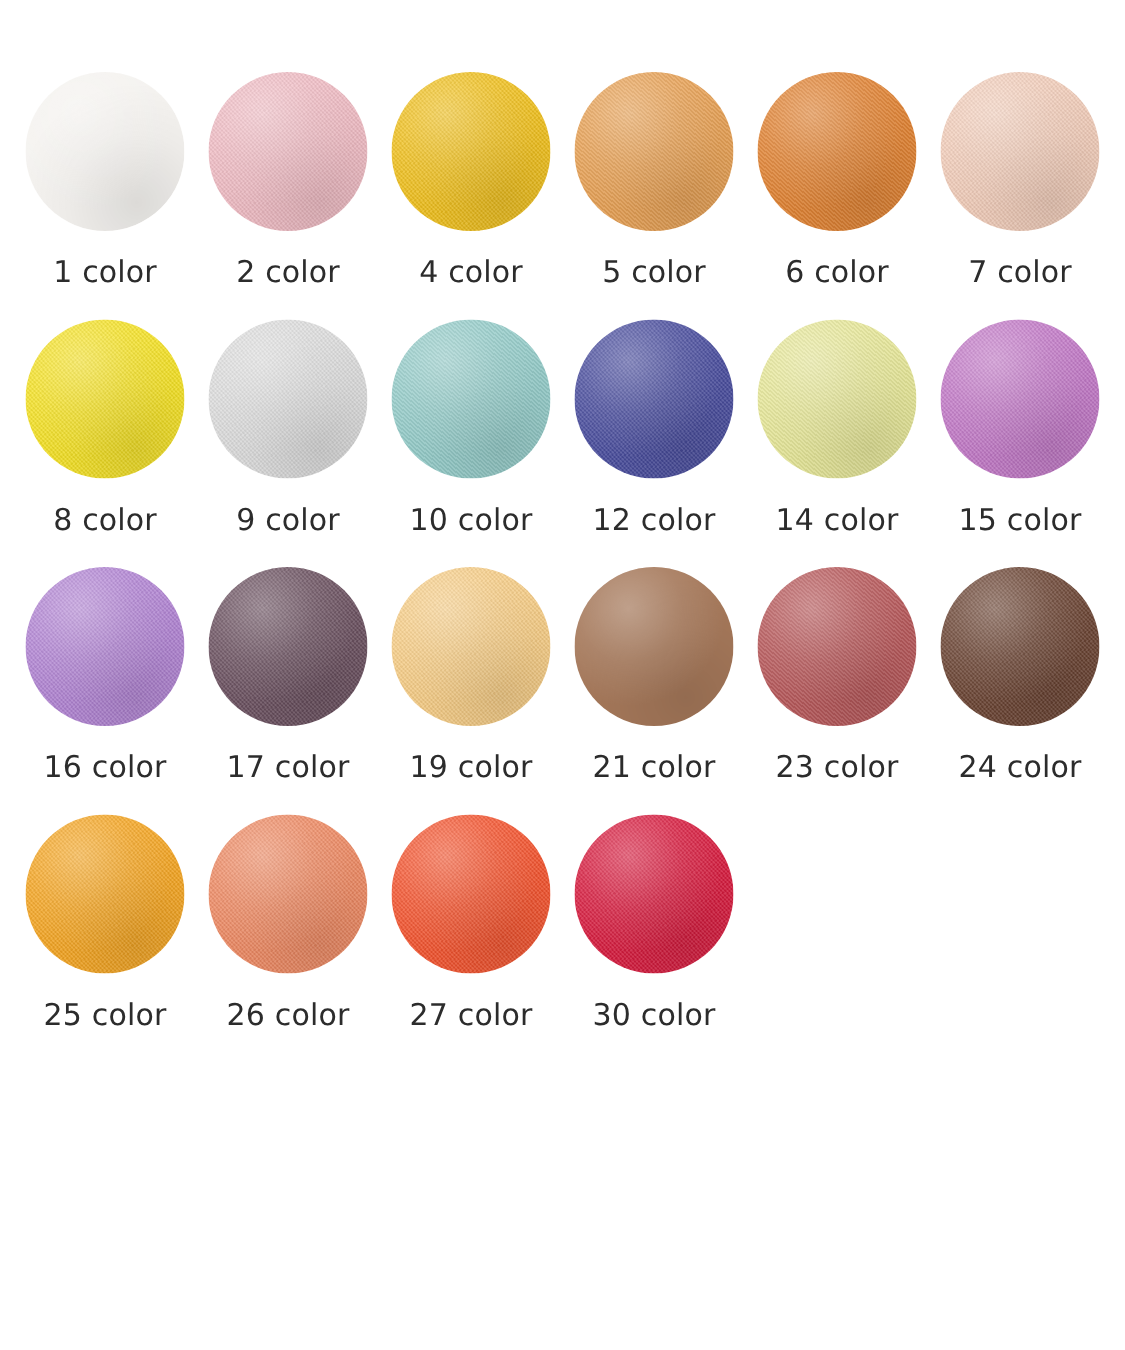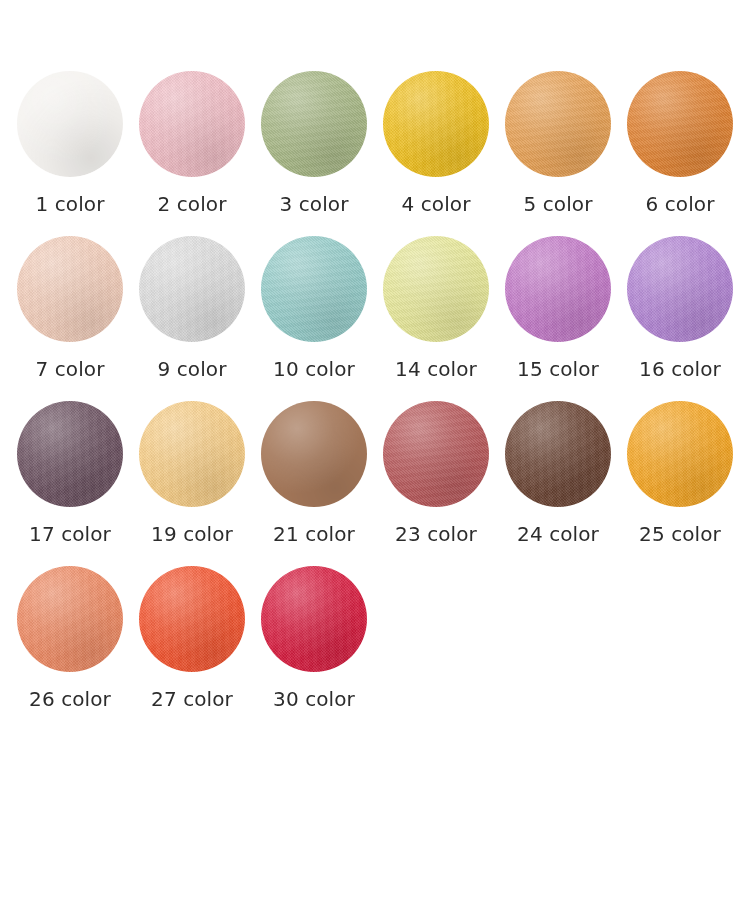--- a/index.html
+++ b/index.html
@@ -12,21 +12,21 @@
     width: 750px;
     height: 900px;
     font-family: "DejaVu Sans", "Liberation Sans", sans-serif;
     overflow: hidden;
   }
 
   #swatch-board {
     width: 750px;
     height: 900px;
     box-sizing: border-box;
-    padding: 71px 9px 46px 9px;
+    padding: 48px 9px 46px 9px;
     display: grid;
     grid-template-columns: repeat(6, 122px);
     grid-template-rows: repeat(5, 165px);
     justify-content: center;
     align-content: start;
   }
 
   .swatch-cell {
     width: 122px;
     height: 165px;
@@ -126,48 +126,52 @@
 <div id="swatch-board">
     <div class="swatch-cell">
       <div class="swatch-disc finish-sparkle" style="background-color: rgb(245, 243, 240);"></div>
       <div class="swatch-label">1 color</div>
     </div>
     <div class="swatch-cell">
       <div class="swatch-disc finish-matte" style="background-color: rgb(240, 188, 196);"></div>
       <div class="swatch-label">2 color</div>
     </div>
     <div class="swatch-cell">
-      <div class="swatch-disc finish-shimmer" style="background-color: rgb(168, 184, 135);"></div>
-      <div class="swatch-label">3 color</div>
-    </div>
-    <div class="swatch-cell">
       <div class="swatch-disc finish-matte" style="background-color: rgb(240, 192, 30);"></div>
       <div class="swatch-label">4 color</div>
     </div>
     <div class="swatch-cell">
       <div class="swatch-disc finish-shimmer" style="background-color: rgb(231, 162, 87);"></div>
       <div class="swatch-label">5 color</div>
     </div>
     <div class="swatch-cell">
       <div class="swatch-disc finish-shimmer" style="background-color: rgb(224, 132, 54);"></div>
       <div class="swatch-label">6 color</div>
     </div>
     <div class="swatch-cell">
       <div class="swatch-disc finish-matte" style="background-color: rgb(242, 205, 186);"></div>
       <div class="swatch-label">7 color</div>
     </div>
     <div class="swatch-cell">
+      <div class="swatch-disc finish-matte" style="background-color: rgb(245, 226, 38);"></div>
+      <div class="swatch-label">8 color</div>
+    </div>
+    <div class="swatch-cell">
       <div class="swatch-disc finish-matte"></div>
       <div class="swatch-label">9 color</div>
     </div>
     <div class="swatch-cell">
       <div class="swatch-disc finish-shimmer" style="background-color: rgb(150, 204, 201);"></div>
       <div class="swatch-label">10 color</div>
     </div>
     <div class="swatch-cell">
+      <div class="swatch-disc finish-matte" style="background-color: rgb(74, 78, 158);"></div>
+      <div class="swatch-label">12 color</div>
+    </div>
+    <div class="swatch-cell">
       <div class="swatch-disc finish-shimmer" style="background-color: rgb(230, 231, 154);"></div>
       <div class="swatch-label">14 color</div>
     </div>
     <div class="swatch-cell">
       <div class="swatch-disc finish-matte" style="background-color: rgb(194, 121, 199);"></div>
       <div class="swatch-label">15 color</div>
     </div>
     <div class="swatch-cell">
       <div class="swatch-disc finish-matte" style="background-color: rgb(178, 133, 212);"></div>
       <div class="swatch-label">16 color</div>

